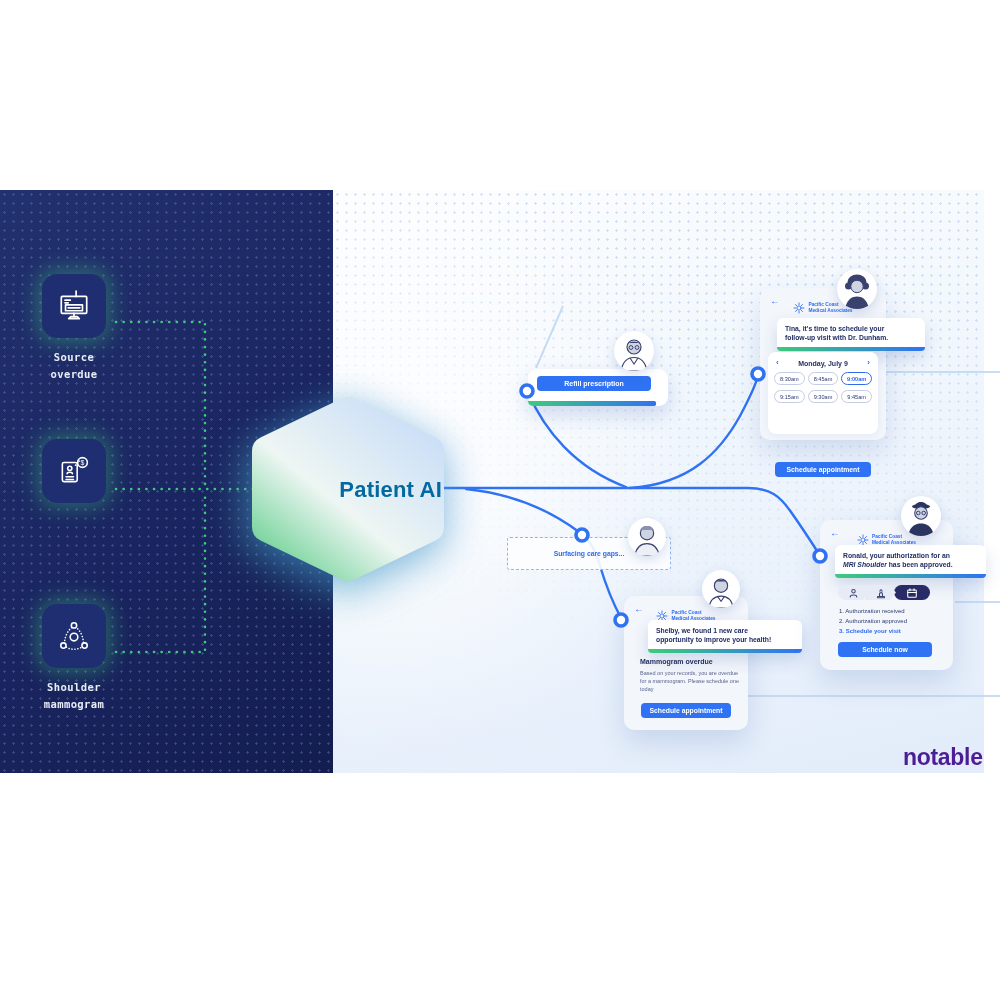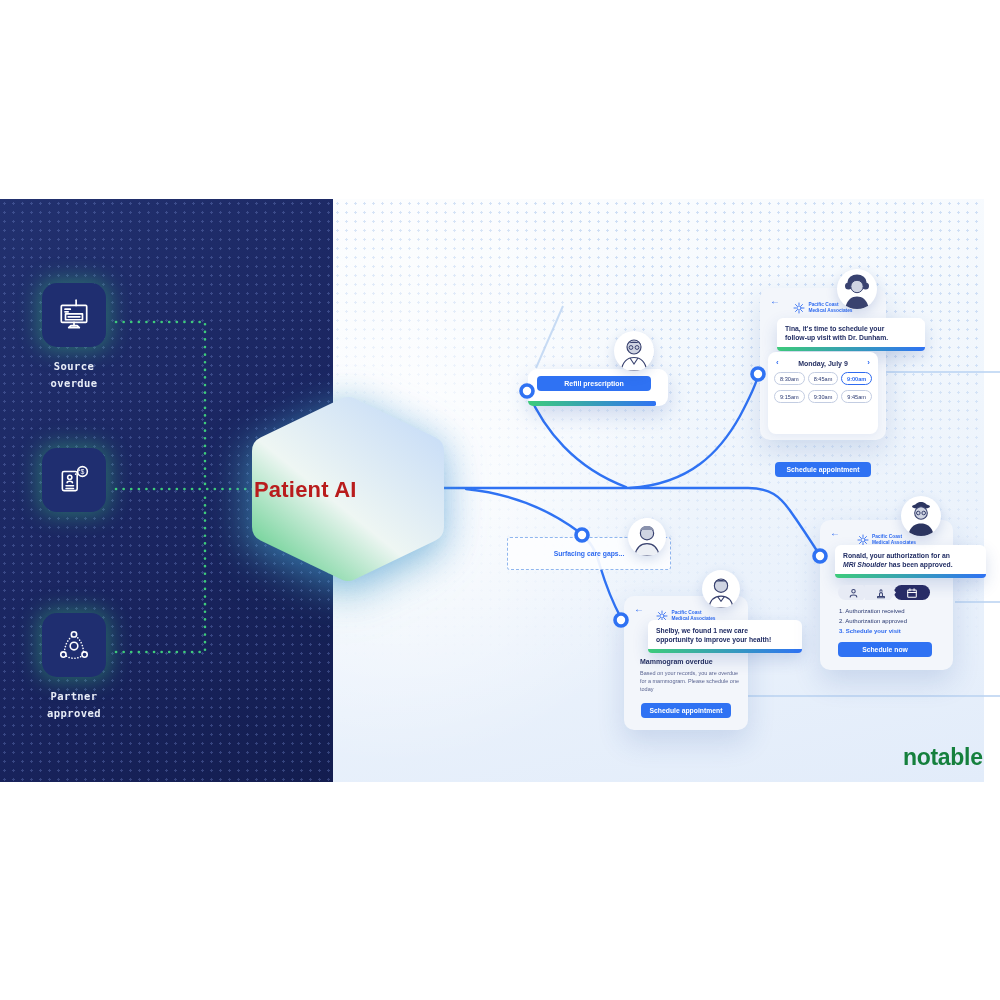--- a/index.html
+++ b/index.html
@@ -1,19 +1,19 @@
 <!DOCTYPE html>
 <html><head>
 <meta charset="utf-8">
 <style>
   html,body{margin:0;padding:0;background:#fff;}
   #canvas{position:relative;width:1000px;height:1000px;background:#fff;overflow:hidden;
           font-family:"Liberation Sans",sans-serif;}
   
-  #band{position:absolute;left:0;top:199px;width:984px;height:583px;
+  #band{position:absolute;left:0;top:190px;width:984px;height:583px;
         background:linear-gradient(168deg,#ffffff 0%,#f3f8fd 38%,#e2ecfa 100%);}
   #band-dots{position:absolute;inset:0;
         background-image:radial-gradient(#cfdff5 1px,transparent 1.4px);
         background-size:9px 9px;
         -webkit-mask-image:linear-gradient(180deg,#000 25%,transparent 80%);
         mask-image:linear-gradient(180deg,#000 25%,transparent 80%);}
   #band-glow{position:absolute;inset:0;
         background:radial-gradient(circle at 40% 45%,rgba(255,255,255,.95),rgba(255,255,255,0) 45%);}
   
   #panel{position:absolute;left:0;top:0;width:333px;height:583px;
@@ -26,22 +26,22 @@
   .tile svg{display:block;}
   .tlabel{position:absolute;width:140px;text-align:center;z-index:2;
         font-family:"DejaVu Sans Mono",monospace;font-size:10.5px;font-weight:700;
         color:#e8edf7;line-height:17px;letter-spacing:.4px;white-space:pre;}
   
   .layer{position:absolute;left:0;top:0;width:1000px;height:1000px;pointer-events:none;}
   #lines-layer{z-index:1}
   #hex-layer{z-index:2;filter:drop-shadow(0 8px 20px rgba(58,118,240,.45)) drop-shadow(-6px 8px 16px rgba(84,206,145,.35));}
   #nodes-layer{z-index:6}
   
-  #hub-label{position:absolute;left:254px;top:477px;width:188px;text-align:left;z-index:3;
-        font-size:22px;font-weight:600;color:#b91c1c;letter-spacing:.2px;}
+  #hub-label{position:absolute;left:254px;top:477px;width:188px;text-align:right;z-index:3;
+        font-size:22px;font-weight:600;color:#0369a1;letter-spacing:.2px;}
   
   #refill-chip{position:absolute;left:528px;top:369px;width:140px;height:37px;border-radius:9px;
         background:#fff;box-shadow:0 9px 20px rgba(50,90,180,.20);z-index:3;}
   #refill-btn{position:absolute;left:9px;top:7px;width:114px;height:15px;border-radius:4px;
         background:#2f72f3;color:#fff;font-size:7px;font-weight:700;
         display:flex;align-items:center;justify-content:center;}
   #refill-chip .gbar{position:absolute;left:0;bottom:0;width:128px;height:5px;
         border-radius:0 3px 3px 9px;}
   .gbar{background:linear-gradient(90deg,#3ecb7b,#2f72f3);}
   #gaps-chip{position:absolute;left:507px;top:537px;width:162px;height:31px;z-index:3;
@@ -89,21 +89,21 @@
   .seg.s1{border-radius:8px 0 0 8px;}
   .seg.dark{width:36px;background:#272c66;border-radius:8px;margin-left:2px;}
   .steps{position:absolute;left:19px;top:86px;font-size:6px;color:#2b3a72;line-height:10px;}
   .steps .blue{color:#2f6bf0;font-weight:700;}
   #ronald-btn{left:18px;top:122px;width:94px;height:15px;}
   
   .avatar{position:absolute;border-radius:50%;background:#fff;z-index:7;
         box-shadow:0 4px 12px rgba(40,80,160,.18);display:flex;align-items:center;justify-content:center;overflow:hidden;}
   
   #brand{position:absolute;left:903px;top:744px;z-index:4;font-size:23px;font-weight:700;
-        color:#15803d;letter-spacing:-.3px;}
+        color:#4c1d95;letter-spacing:-.3px;}
 </style>
 </head>
 <body>
 
 <div id="canvas">
   <div id="band">
     <div id="band-dots"></div>
     <div id="band-glow"></div>
 
     <div id="panel"></div>
@@ -139,21 +139,21 @@
       <svg width="36" height="36" viewBox="0 0 34 34" fill="none" stroke="#fff" stroke-width="1.5" stroke-linecap="round">
         <circle cx="17" cy="18" r="3.6"></circle>
         <circle cx="17" cy="7" r="2.5"></circle>
         <circle cx="7" cy="26" r="2.5"></circle>
         <circle cx="27" cy="26" r="2.5"></circle>
         <path d="M14.8 9 C10.5 12.5 8.5 18 8 23" stroke-dasharray="0.1 2.7"></path>
         <path d="M9.8 27.6 C14 30.2 20 30.2 24.2 27.6" stroke-dasharray="0.1 2.7"></path>
         <path d="M26 23 C25.5 18 23.5 12.5 19.2 9" stroke-dasharray="0.1 2.7"></path>
       </svg>
     </div>
-    <div class="tlabel" style="left:4px;top:489px;"><span>Partner</span><br><span>approved</span></div>
+    <div class="tlabel" style="left:4px;top:489px;"><span>Shoulder</span><br><span>mammogram</span></div>
   </div>
 
   <svg class="layer" id="lines-layer" viewBox="0 0 1000 1000">
     <g fill="none" stroke="#3ecb7b" stroke-width="2.6" stroke-dasharray="0.1 7.5" stroke-linecap="round">
       <path d="M116 322 H205 V486"></path>
       <path d="M116 489 H254"></path>
       <path d="M116 652 H205 V492"></path>
     </g>
     <g fill="none" stroke="#bcd4f2" stroke-width="2" opacity=".8">
       <path d="M766 372 H1000"></path>

